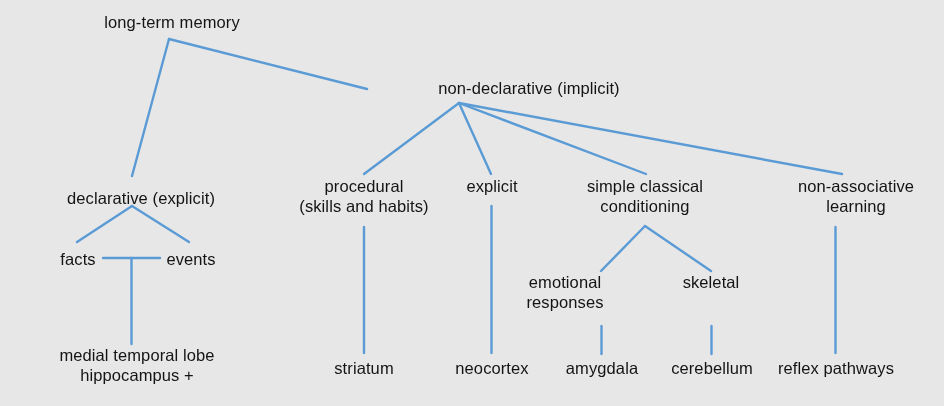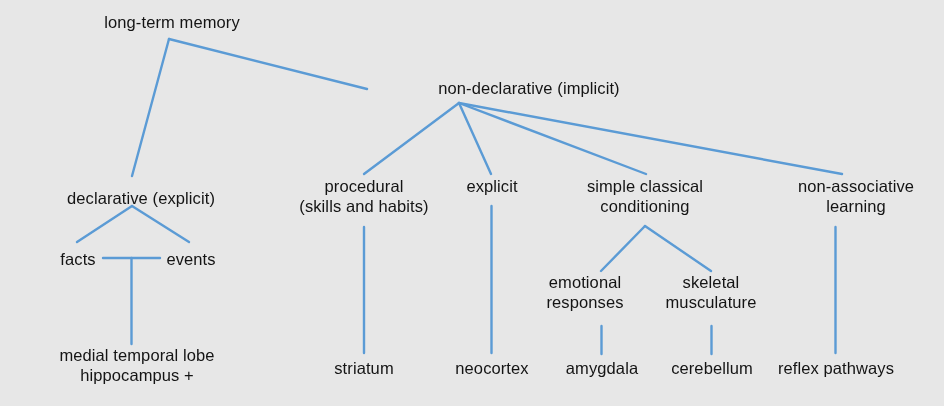--- a/index.html
+++ b/index.html
@@ -104,28 +104,27 @@
   </div>
 
   <div class="node" style="left:78px; top:249px;">
     <span>facts</span>
   </div>
 
   <div class="node" style="left:191px; top:249px;">
     <span>events</span>
   </div>
 
-  <div class="node" style="left:585px; top:272px;">
+  <div class="node" style="left:565px; top:272px;">
     <span>emotional</span>
     <span class="line2">responses</span>
   </div>
 
   <div class="node" style="left:711px; top:272px;">
     <span>skeletal</span>
-    <span class="line2">musculature</span>
   </div>
 
   <div class="node" style="left:137px; top:345px;">
     <span>medial temporal lobe</span>
     <span class="line2">hippocampus +</span>
   </div>
 
   <div class="node" style="left:364px; top:358px;">
     <span>striatum</span>
   </div>

